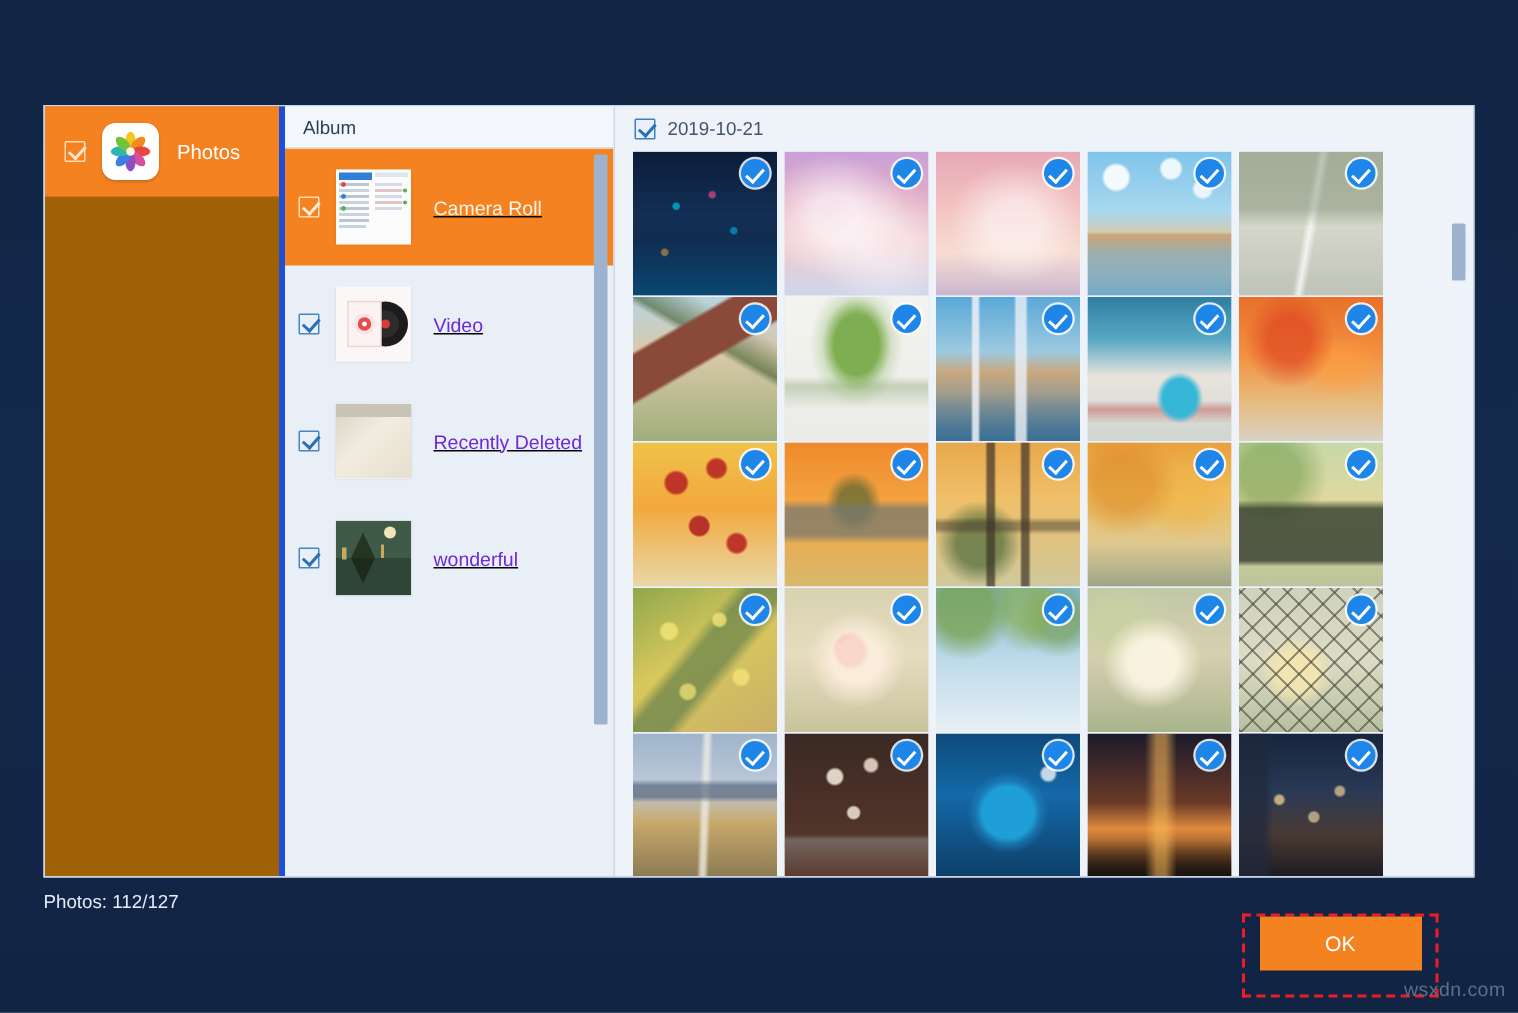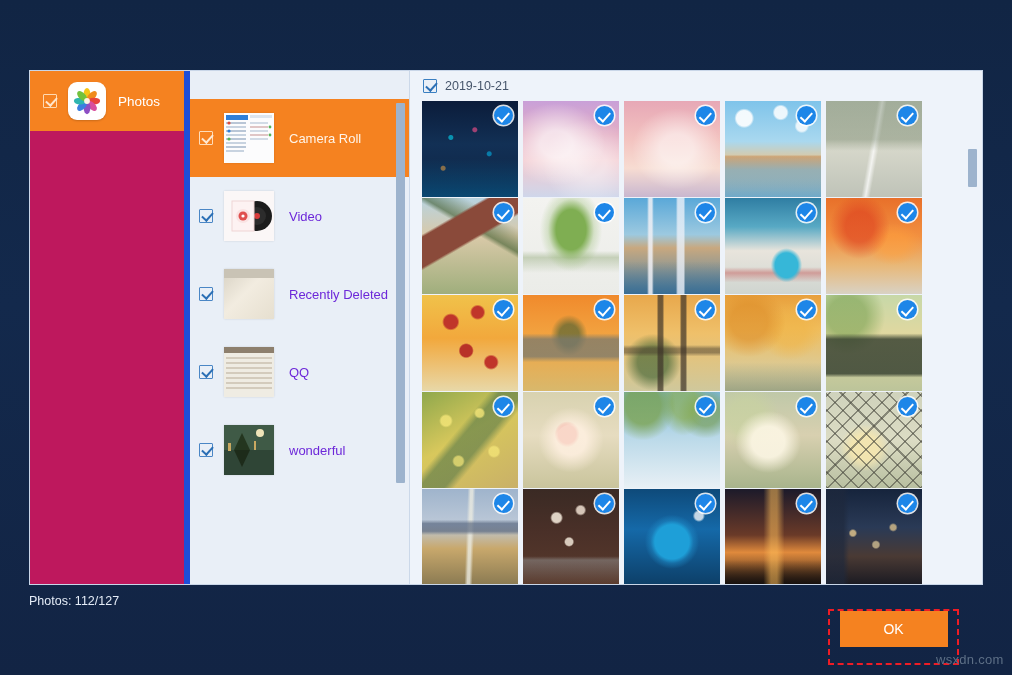--- a/index.html
+++ b/index.html
@@ -44,22 +44,22 @@
     position: absolute; left: 29px; top: 70px;
     width: 954px; height: 515px;
     display: flex;
     background: #e9eff7;
     border: 1px solid #c9d6e8;
   }
 
   
   #source-panel {
     width: 160px; height: 100%;
-    background: #be185d;
-    border-right: 6px solid #1d4ed8;
+    background: #a16207;
+    border-right: 4px solid #1d4ed8;
     flex: 0 0 160px;
   }
   .src-item {
     height: 60px;
     display: flex; align-items: center;
     padding-left: 13px;
     cursor: pointer;
     background: #e9eff7;
   }
   .src-item.active { background: #f58220; }
@@ -111,20 +111,21 @@
     background: #f3f7fc;
     border-bottom: 1px solid #d3dfee;
     display: flex; align-items: center;
     padding-left: 12px;
     font-size: 12.5px;
     color: #2c3e57;
   }
   #album-list {
     position: absolute; left:0; top: 28px; right: 0; bottom: 0;
     overflow: hidden;
+    text-decoration: underline;
   }
   .album-item {
     height: 78px;
     display: flex; align-items: center;
     padding-left: 9px;
     cursor: pointer;
   }
   .album-item.active { background: #f58220; }
   .album-item .chk { border-color:#4a86c5; }
   .album-item.active .chk { border-color:#ffdcb8; background:#f58220; }
@@ -265,20 +266,21 @@
               <ellipse cx="0" cy="-7.4" rx="3.6" ry="6.6" fill="#73c23c" transform="rotate(315)"></ellipse>
               <circle cx="0" cy="0" r="3.1" fill="#fdf6e3"></circle>
             </g>
           </svg>
         </span>
         <span class="src-label">Photos</span>
       </div>
     </div>
 
     <div id="album-panel">
+      <div id="album-head">Album</div>
       <div id="album-list">
 
         <div class="album-item active">
           <span class="chk"></span>
           <span class="album-thumb">
             <svg width="50" height="50" viewBox="0 0 50 50">
               <rect width="50" height="50" fill="#fcfcfd"></rect>
               <rect x="2" y="2" width="22" height="5" fill="#2f7fd8"></rect>
               <rect x="2" y="9" width="20" height="2" fill="#b9c6d6"></rect>
               <rect x="2" y="13" width="20" height="2" fill="#c8d3e0"></rect>
@@ -332,39 +334,20 @@
                   <stop offset="100%" stop-color="#e6dfcf"></stop>
                 </linearGradient>
               </defs>
               <rect width="50" height="50" fill="url(#rdg)"></rect>
               <rect x="0" y="0" width="50" height="9" fill="#c9c3b5"></rect>
             </svg>
           </span>
           <span class="album-name">Recently Deleted</span>
         </div>
 
-        <div class="album-item">
-          <span class="chk"></span>
-          <span class="album-thumb">
-            <svg width="50" height="50" viewBox="0 0 50 50">
-              <rect width="50" height="50" fill="#efece3"></rect>
-              <rect x="0" y="0" width="50" height="6" fill="#8d7f6d"></rect>
-              <g stroke="#b8ab97" stroke-width="1">
-                <line x1="2" y1="11" x2="48" y2="11"></line>
-                <line x1="2" y1="16" x2="48" y2="16"></line>
-                <line x1="2" y1="21" x2="48" y2="21"></line>
-                <line x1="2" y1="26" x2="48" y2="26"></line>
-                <line x1="2" y1="31" x2="48" y2="31"></line>
-                <line x1="2" y1="36" x2="48" y2="36"></line>
-                <line x1="2" y1="41" x2="48" y2="41"></line>
-              </g>
-            </svg>
-          </span>
-          <span class="album-name">QQ</span>
-        </div>
 
 
         <div class="album-item">
           <span class="chk"></span>
           <span class="album-thumb">
             <svg width="50" height="50" viewBox="0 0 50 50">
               <rect width="50" height="25" fill="#3f5a46"></rect>
               <rect y="25" width="50" height="25" fill="#2f4536"></rect>
               <circle cx="36" cy="8" r="4" fill="#f0e4b8"></circle>
               <polygon points="10,25 18,8 26,25" fill="#24361f"></polygon>

